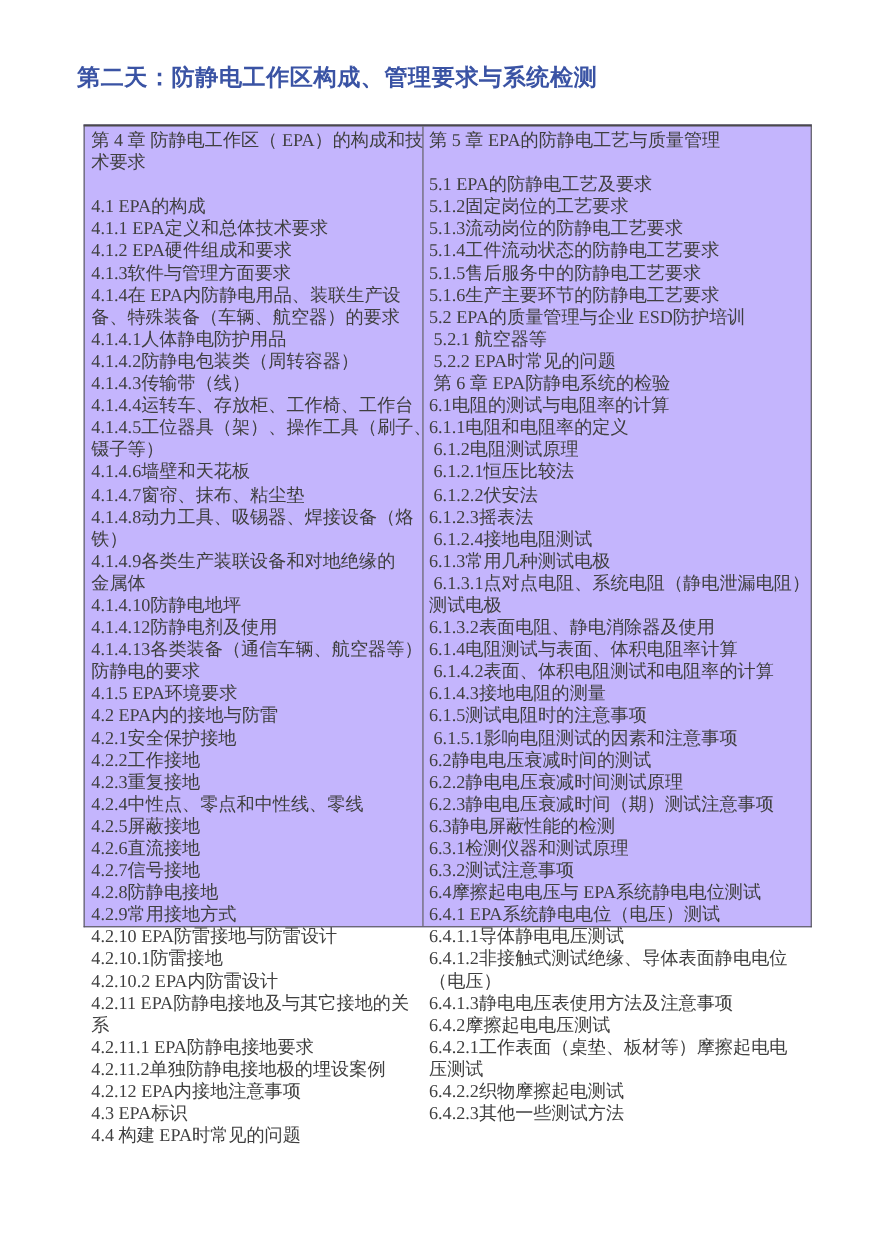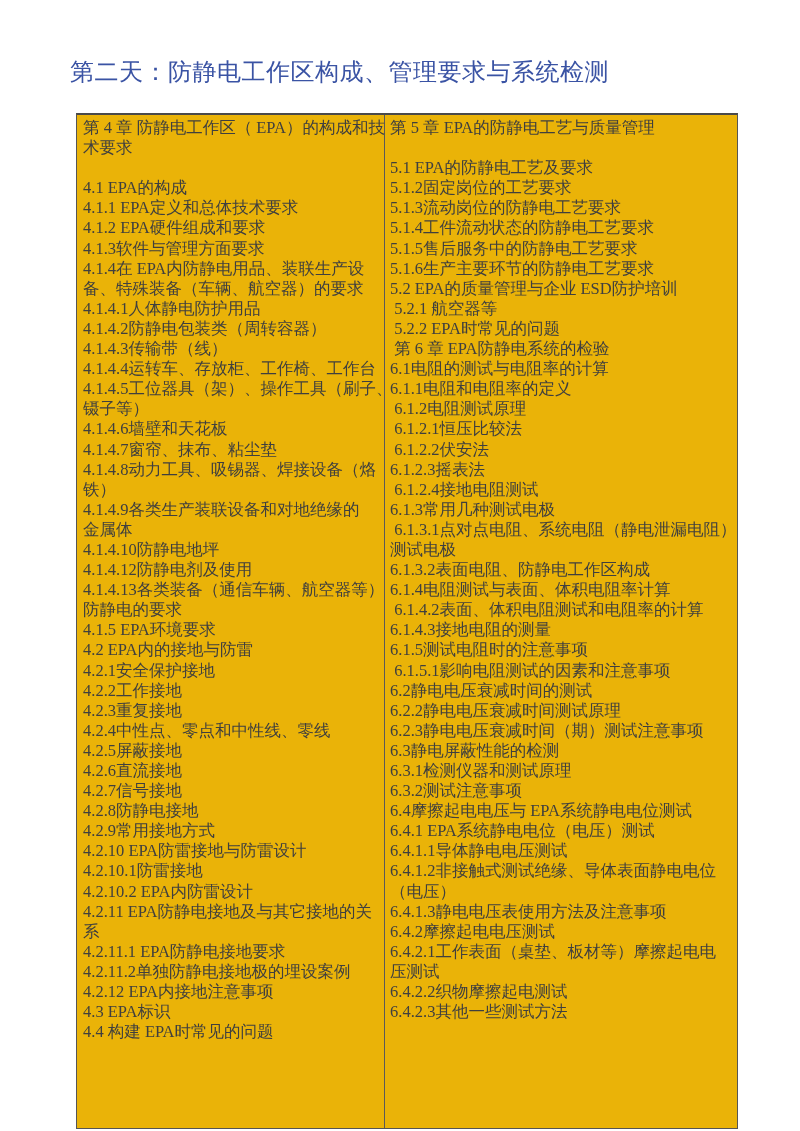--- a/index.html
+++ b/index.html
@@ -9,36 +9,36 @@
     height: 1131px;
     position: relative;
     font-family: "Liberation Serif", "DejaVu Serif", serif;
     color: #3d3d3d;
     overflow: hidden;
   }
   .doc-title {
     position: absolute;
     left: 70px;
     top: 56px;
-    font-size: 24px;
-    font-weight: normal;
+    font-size: 21px;
+    font-weight: bold;
     color: #3a53a4;
     letter-spacing: 0.5px;
     white-space: pre;
   }
   .outline-table {
     position: absolute;
     left: 76px;
     top: 113px;
     width: 662px;
-    height: 1016px;
+    height: 730px;
     border: 1px solid #555555;
     border-top: 2px solid #4a4a4a;
     display: flex;
-    background: #eab308;
+    background: #c4b5fd;
   }
   .col {
     padding: 3px 0 0 6px;
     overflow: visible;
   }
   .col-left {
     width: 308px;
     border-right: 1px solid #5a5a5a;
   }
   .col-right {
@@ -123,21 +123,21 @@
       <div class="line">6.1电阻的测试与电阻率的计算</div>
       <div class="line">6.1.1电阻和电阻率的定义</div>
       <div class="line"> 6.1.2电阻测试原理</div>
       <div class="line"> 6.1.2.1恒压比较法</div>
       <div class="line"> 6.1.2.2伏安法</div>
       <div class="line">6.1.2.3摇表法</div>
       <div class="line"> 6.1.2.4接地电阻测试</div>
       <div class="line">6.1.3常用几种测试电极</div>
       <div class="line"> 6.1.3.1点对点电阻、系统电阻（静电泄漏电阻）</div>
       <div class="line">测试电极</div>
-      <div class="line">6.1.3.2表面电阻、防静电工作区构成</div>
+      <div class="line">6.1.3.2表面电阻、静电消除器及使用</div>
       <div class="line">6.1.4电阻测试与表面、体积电阻率计算</div>
       <div class="line"> 6.1.4.2表面、体积电阻测试和电阻率的计算</div>
       <div class="line">6.1.4.3接地电阻的测量</div>
       <div class="line">6.1.5测试电阻时的注意事项</div>
       <div class="line"> 6.1.5.1影响电阻测试的因素和注意事项</div>
       <div class="line">6.2静电电压衰减时间的测试</div>
       <div class="line">6.2.2静电电压衰减时间测试原理</div>
       <div class="line">6.2.3静电电压衰减时间（期）测试注意事项</div>
       <div class="line">6.3静电屏蔽性能的检测</div>
       <div class="line">6.3.1检测仪器和测试原理</div>

